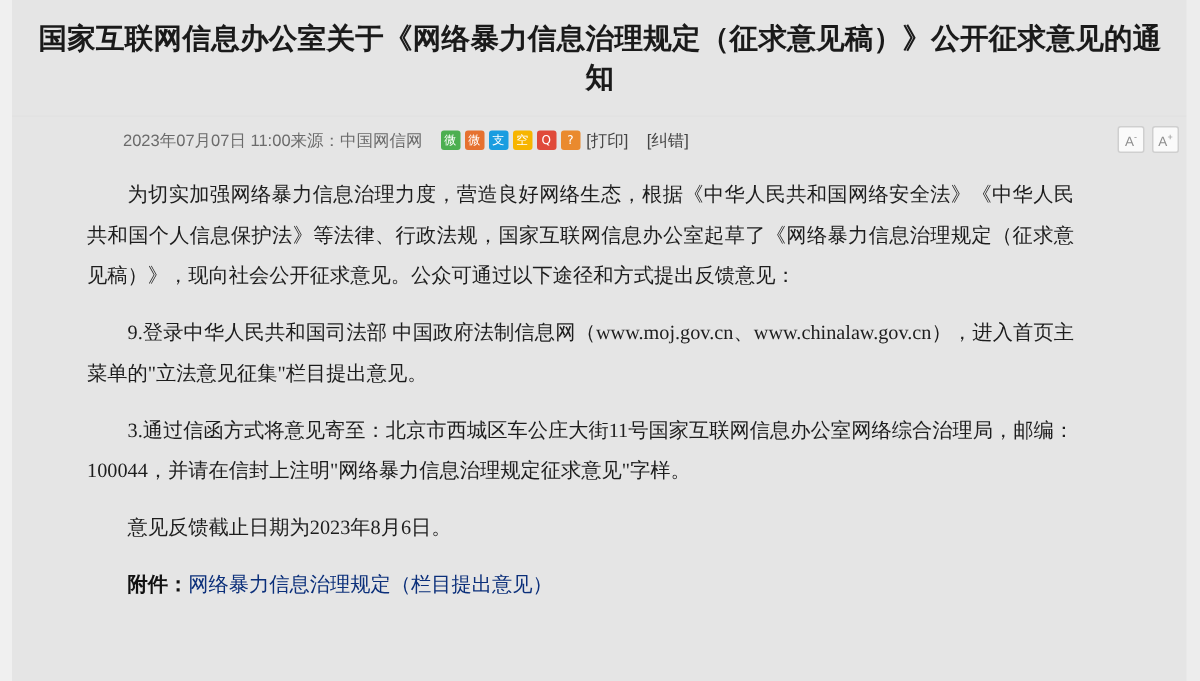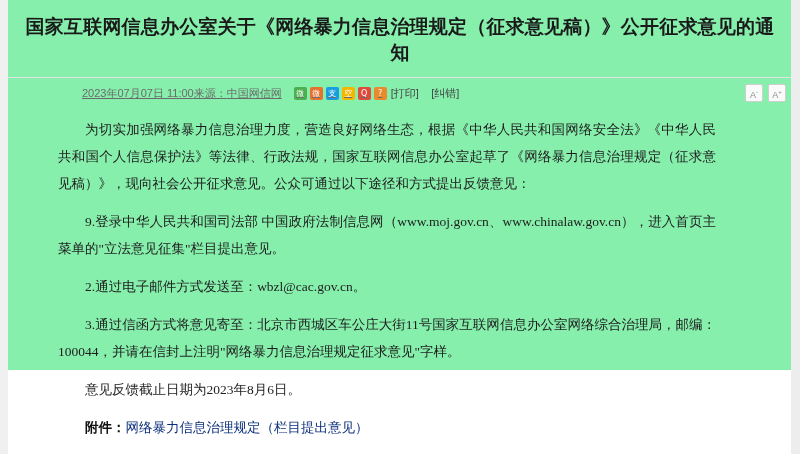--- a/index.html
+++ b/index.html
@@ -7,22 +7,22 @@
     padding: 0;
     width: 800px;
     height: 454px;
     background: #ffffff;
     font-family: "Liberation Serif", serif;
     overflow: hidden;
   }
   .page {
     position: relative;
     width: 800px;
-    height: 370px;
-    background: #86efac;
+    height: 454px;
+    background: #e5e5e5;
     box-sizing: border-box;
   }
   .doc-title {
     text-align: center;
     font-family: "Liberation Serif", serif;
     font-size: 19px;
     font-weight: bold;
     color: #1a1a1a;
     padding: 14px 18px 12px 18px;
     line-height: 1.35;
@@ -34,21 +34,20 @@
   }
   .meta-bar {
     display: flex;
     align-items: center;
     height: 30px;
     padding: 0 16px;
     font-family: "Liberation Sans", sans-serif;
     font-size: 11px;
     color: #6b6b6b;
     position: relative;
-    text-decoration: underline;
   }
   .meta-date {
     margin-left: 66px;
     white-space: nowrap;
   }
   .meta-source {
     white-space: nowrap;
   }
   .meta-source .src-label { color: #6b6b6b; }
   .meta-source .src-name { color: #6b6b6b; }
@@ -177,21 +176,20 @@
 
     <span class="font-btns">
       <span class="font-btn">A<span class="sup">-</span></span>
       <span class="font-btn">A<span class="sup">+</span></span>
     </span>
   </div>
 
   <div class="content">
     <p>为切实加强网络暴力信息治理力度，营造良好网络生态，根据《中华人民共和国网络安全法》《中华人民共和国个人信息保护法》等法律、行政法规，国家互联网信息办公室起草了《网络暴力信息治理规定（征求意见稿）》，现向社会公开征求意见。公众可通过以下途径和方式提出反馈意见：</p>
     <p>9.登录中华人民共和国司法部 中国政府法制信息网（www.moj.gov.cn、www.chinalaw.gov.cn），进入首页主菜单的"立法意见征集"栏目提出意见。</p>
-    <p>2.通过电子邮件方式发送至：wbzl@cac.gov.cn。</p>
     <p>3.通过信函方式将意见寄至：北京市西城区车公庄大街11号国家互联网信息办公室网络综合治理局，邮编：100044，并请在信封上注明"网络暴力信息治理规定征求意见"字样。</p>
     <p>意见反馈截止日期为2023年8月6日。</p>
 
     <p class="attach">
       <span class="att-label">附件：</span><a>网络暴力信息治理规定（栏目提出意见）</a>
     </p>
 
   </div>
 
 </div>

